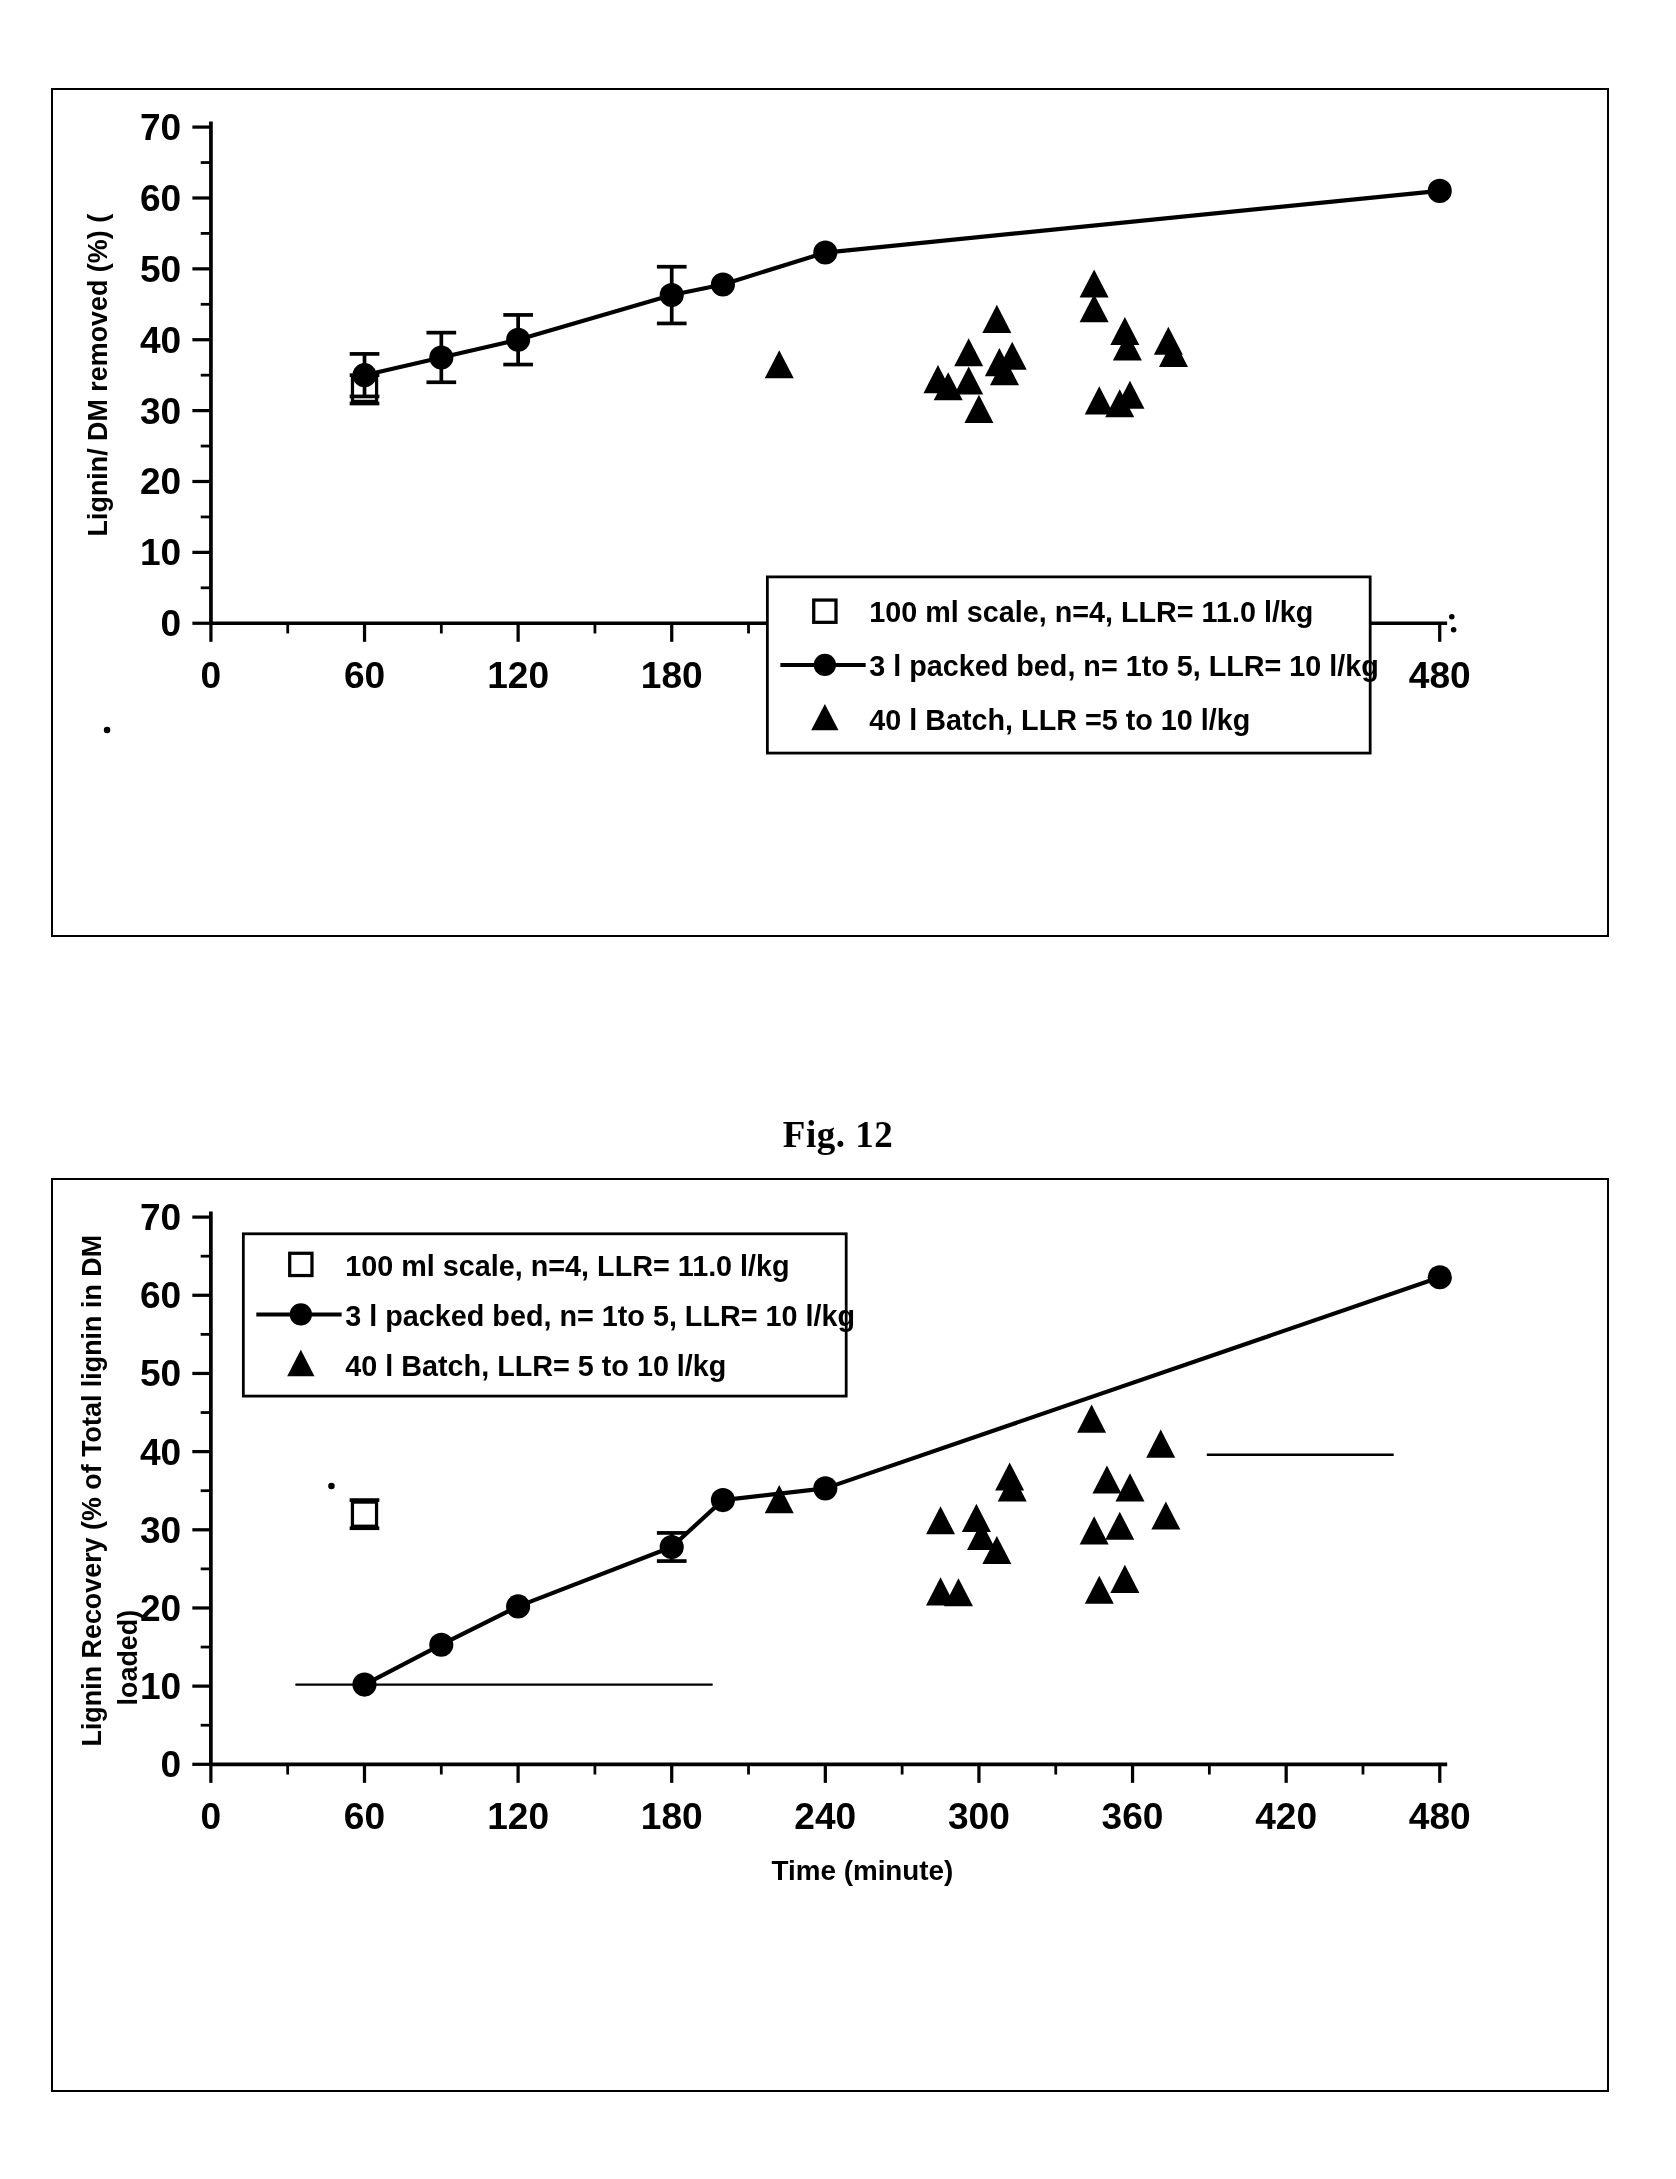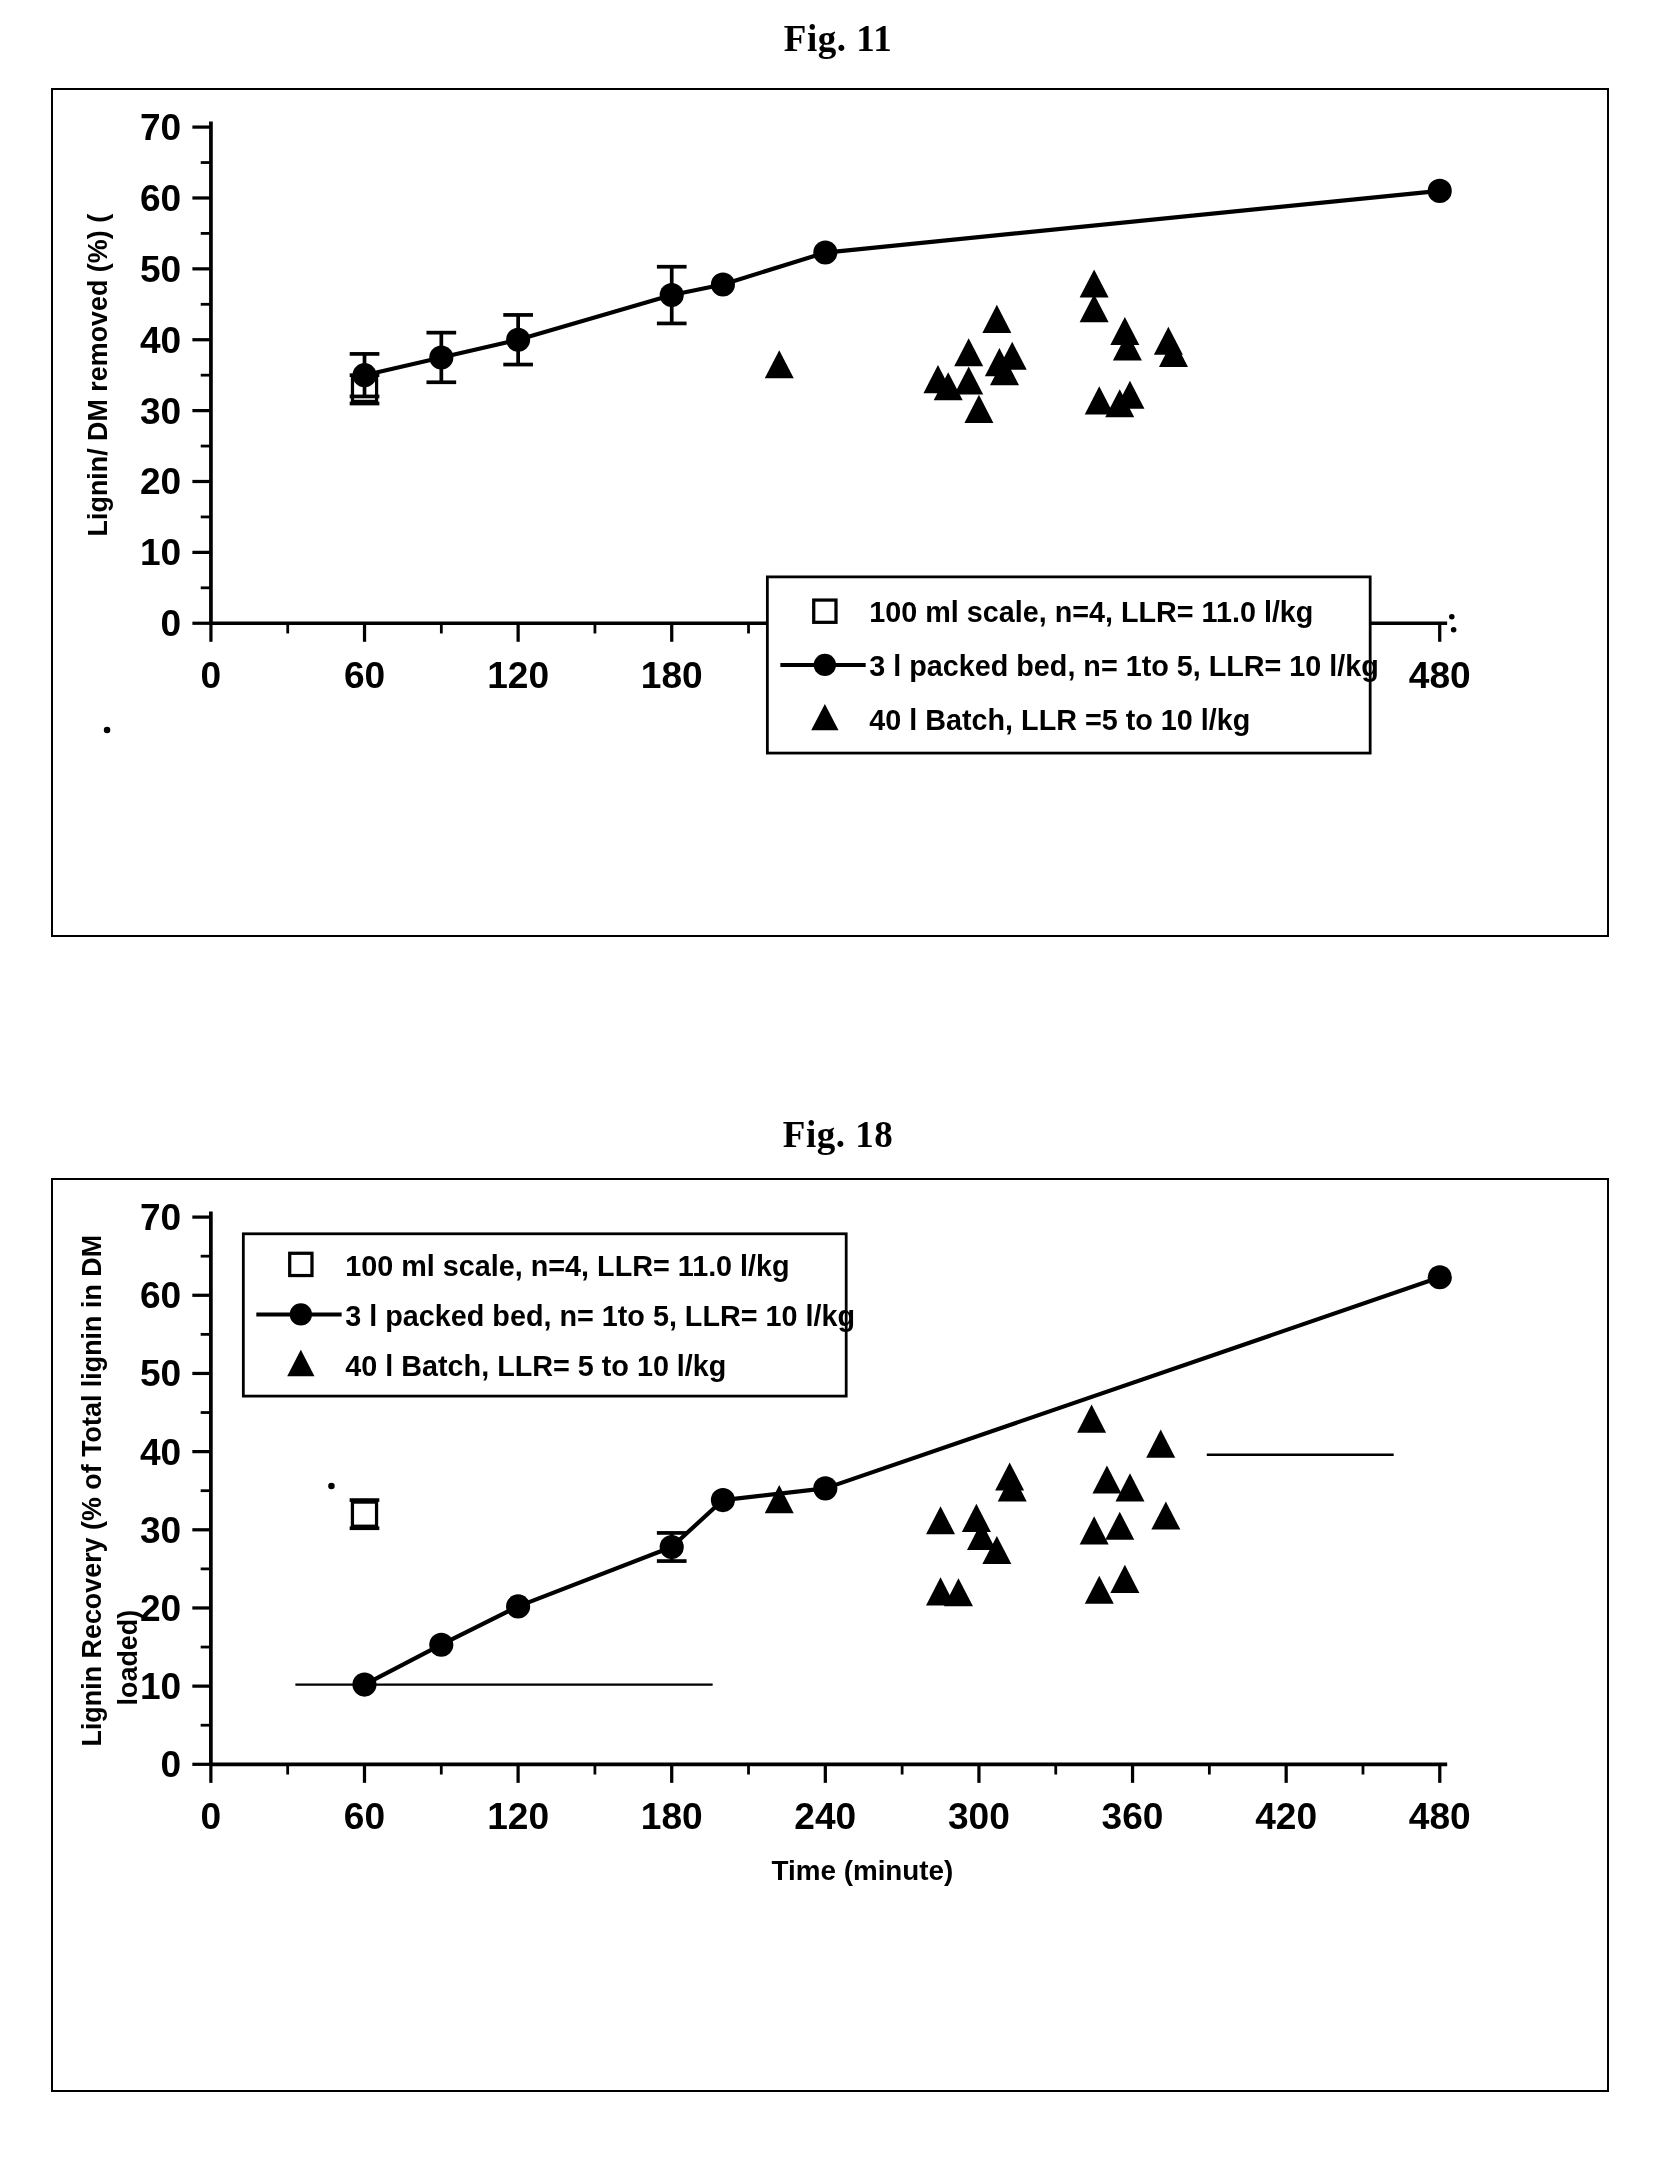--- a/index.html
+++ b/index.html
@@ -75,21 +75,20 @@
     font-weight: bold;
     fill: #000;
   }
   .stray-dot { fill: #000; }
 </style>
 </head>
 <body>
 
 <div class="page">
 
-  <div class="fig-title" id="fig11-title">Fig. 11</div>
 
   <div class="fig-frame" id="fig11-frame">
     <svg id="fig11-svg" width="1553" height="843" viewBox="0 0 1674 909">
         <line x1="170" y1="34" x2="170" y2="575" class="axis-line"></line>
         <line x1="170" y1="575" x2="1503" y2="575" class="axis-line"></line>
         <line x1="150" y1="575" x2="170" y2="575" class="tick"></line>
         <text x="138" y="589" text-anchor="end" class="tick-label">0</text>
         <line x1="159" y1="536.7857142857143" x2="170" y2="536.7857142857143" class="minor-tick"></line>
         <line x1="150" y1="498.57142857142856" x2="170" y2="498.57142857142856" class="tick"></line>
         <text x="138" y="512.5714285714286" text-anchor="end" class="tick-label">10</text>
@@ -197,21 +196,21 @@
           <text x="880" y="632" class="legend-text">3 l packed bed, n= 1to 5, LLR= 10 l/kg</text>
           <path d="M832,662 L846.72,690.48 L817.28,690.48 Z" class="marker-tri"></path>
           <text x="880" y="690" class="legend-text">40 l Batch, LLR =5 to 10 l/kg</text>
         </g>
         <circle cx="1510" cy="582" r="3" class="stray-dot"></circle>
         <circle cx="1508" cy="568" r="3" class="stray-dot"></circle>
         <circle cx="58" cy="690" r="3.5" class="stray-dot"></circle>
       </svg>
   </div>
 
-  <div class="fig-title" id="fig12-title">Fig. 18</div>
+  <div class="fig-title" id="fig12-title">Fig. 12</div>
 
   <div class="fig-frame" id="fig12-frame">
     <svg id="fig12-svg" width="1553" height="908" viewBox="0 0 1674 979">
         <line x1="170" y1="34" x2="170" y2="630" class="axis-line"></line>
         <line x1="170" y1="630" x2="1503" y2="630" class="axis-line"></line>
         <line x1="150" y1="630" x2="170" y2="630" class="tick"></line>
         <text x="138" y="644" text-anchor="end" class="tick-label">0</text>
         <line x1="159" y1="587.8571428571429" x2="170" y2="587.8571428571429" class="minor-tick"></line>
         <line x1="150" y1="545.7142857142858" x2="170" y2="545.7142857142858" class="tick"></line>
         <text x="138" y="559.7142857142858" text-anchor="end" class="tick-label">10</text>

